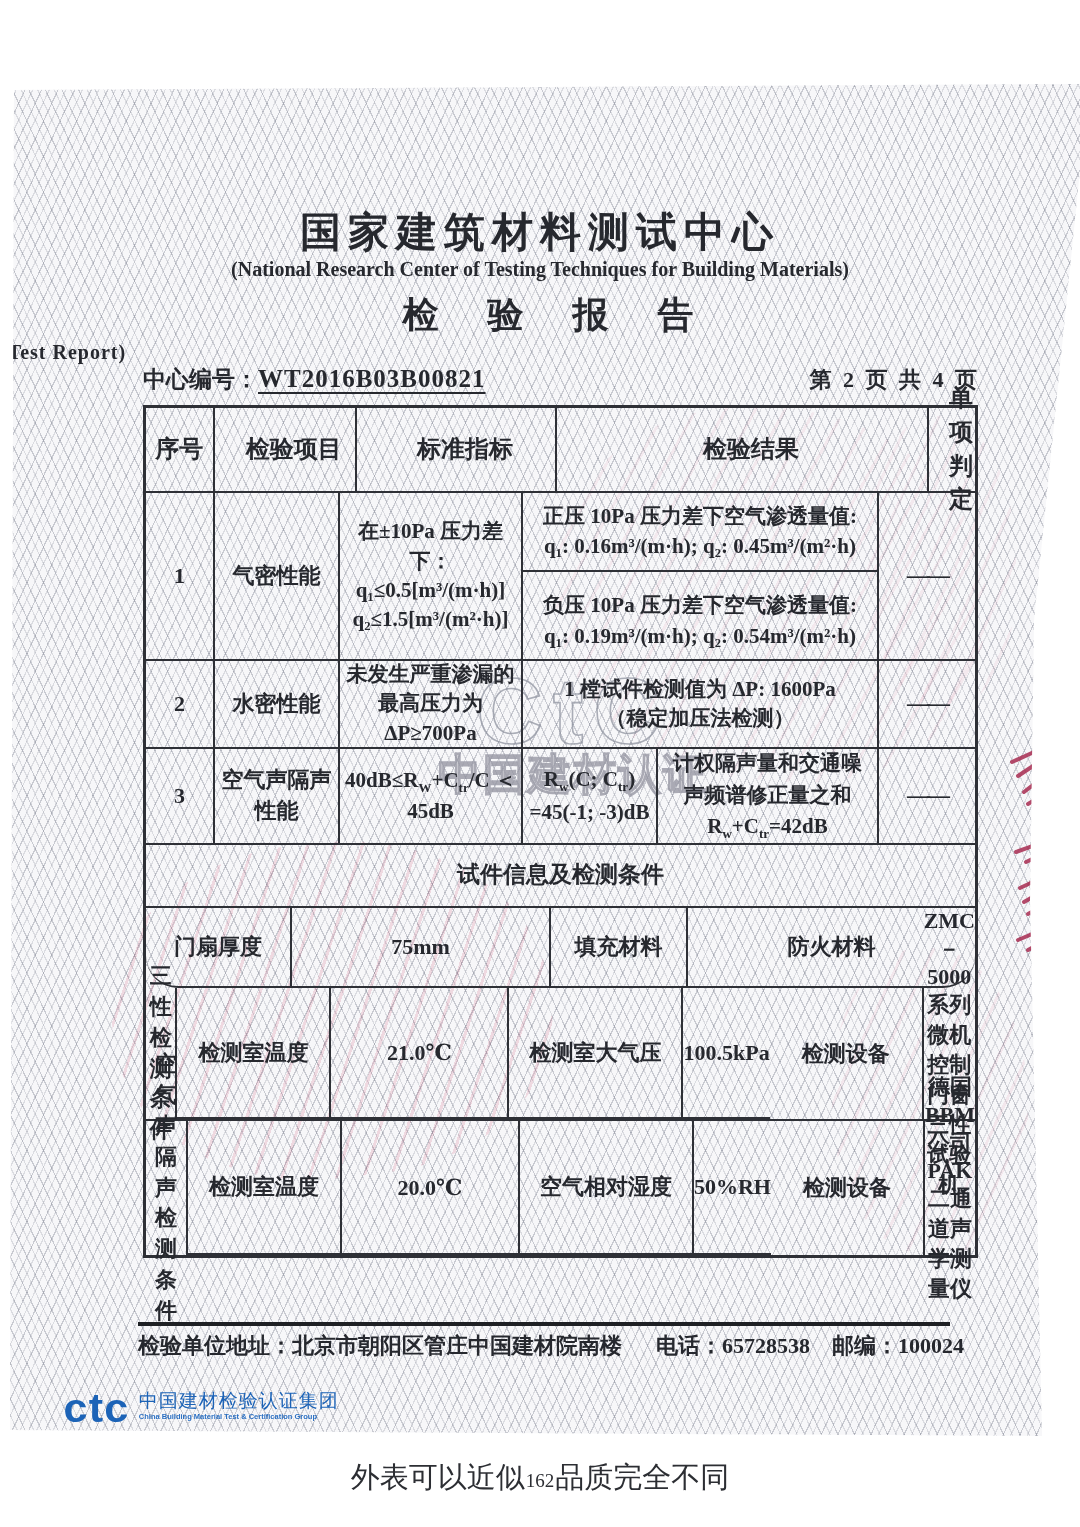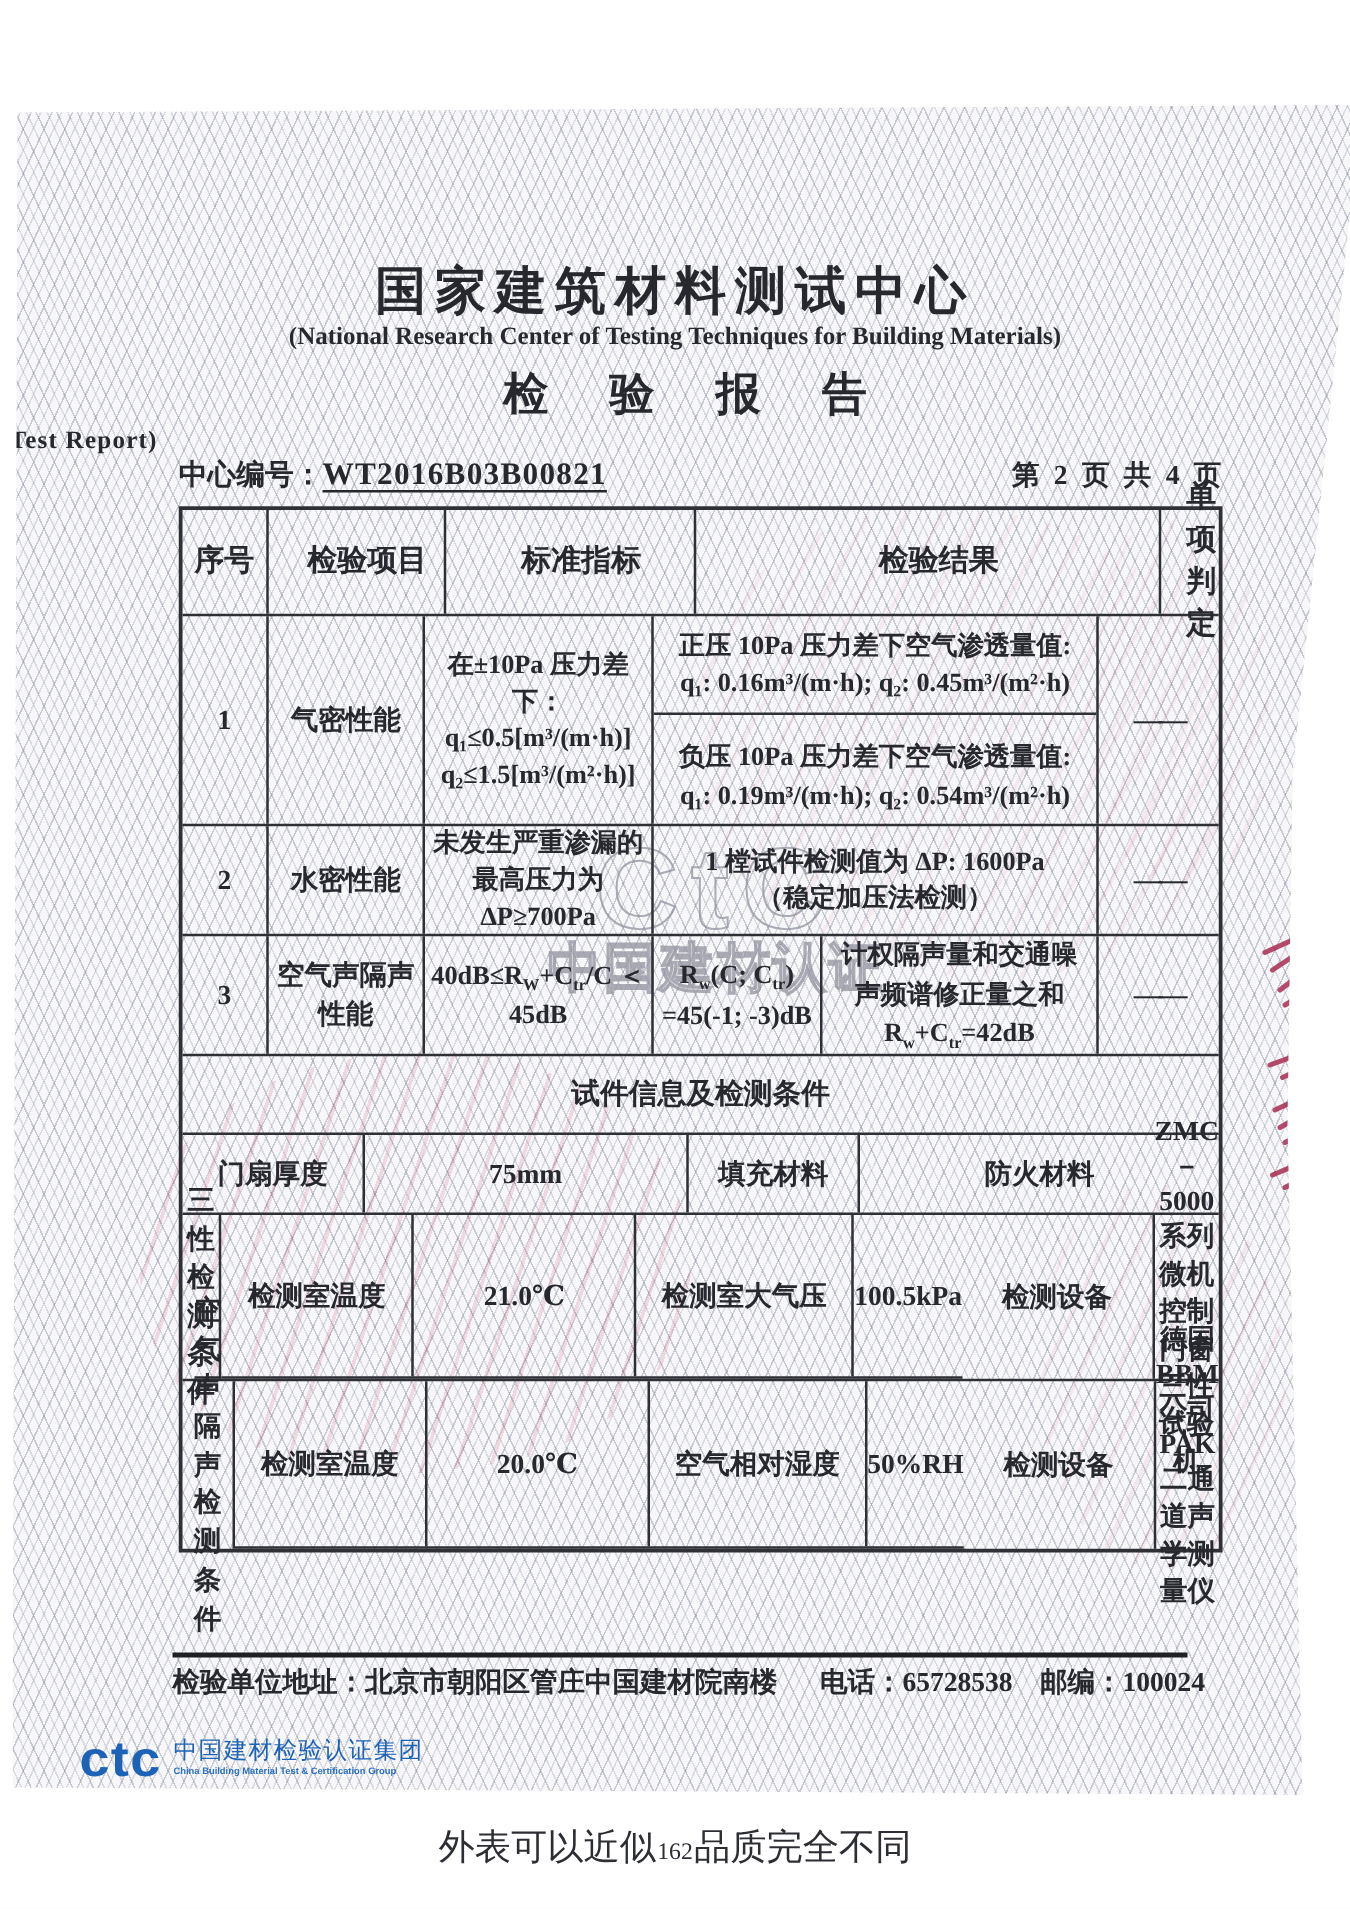--- a/index.html
+++ b/index.html
@@ -72,21 +72,21 @@
     box-sizing:border-box;font-size:22px;font-weight:600;}
   .tbl *{box-sizing:border-box;}
   .trow{display:flex;border-bottom:2px solid var(--line);}
   .trow:last-child{border-bottom:none;}
   .td{border-right:2px solid var(--line);display:flex;flex-direction:column;
     align-items:center;justify-content:center;text-align:center;line-height:1.4;padding:2px;}
   .td:last-child{border-right:none;}
   .w-no{width:69px;}  .w-item{width:125px;}  .w-std{width:183px;}
   .w-res{width:356px;} .w-verd{flex:1;}
   .h-header{height:85px;gap:18px;} .h-r1{height:168px;} .h-r2{height:88px;} .h-r3{height:96px;}
-  .h-info{height:63px;} .h-door{height:64px;} .h-sx{height:133px;} .h-kq{height:134px;} .h-rem{height:69px;}
+  .h-info{height:63px;} .h-door{height:80px;border-radius:32px;} .h-sx{height:133px;} .h-kq{height:134px;} .h-rem{height:69px;}
   .hdr{font-size:24px;}
   .stack{padding:0;align-items:stretch;justify-content:flex-start;gap:11px;}
   .subcell{flex:1;display:flex;flex-direction:column;align-items:center;justify-content:center;line-height:1.45;}
   .subcell.divide{border-bottom:2px solid var(--line);}
   .split{padding:0;flex-direction:row;align-items:stretch;}
   .split > div{display:flex;flex-direction:column;align-items:center;justify-content:center;line-height:1.5;}
   .resA{width:135px;border-right:2px solid var(--line);}
   .resB{flex:1;}
   .dash{letter-spacing:-3px;font-size:23px;}
   sub{font-size:0.62em;}

